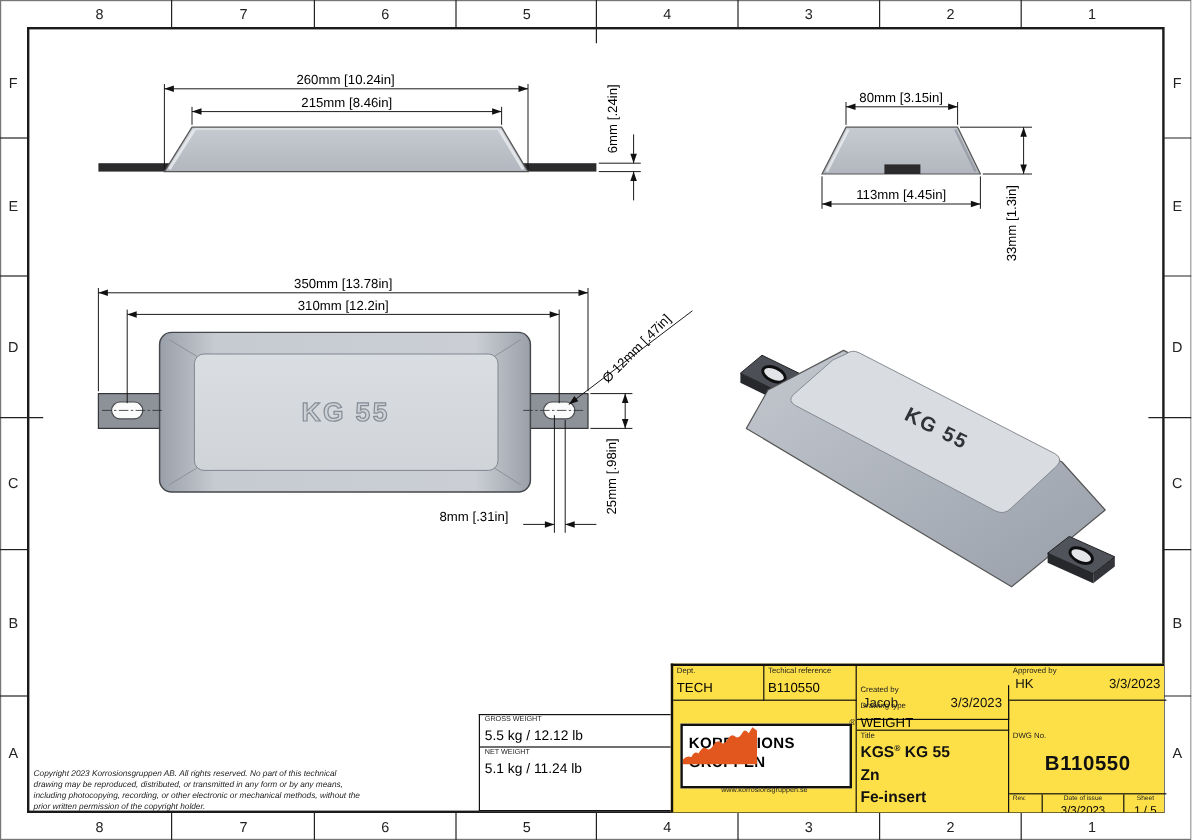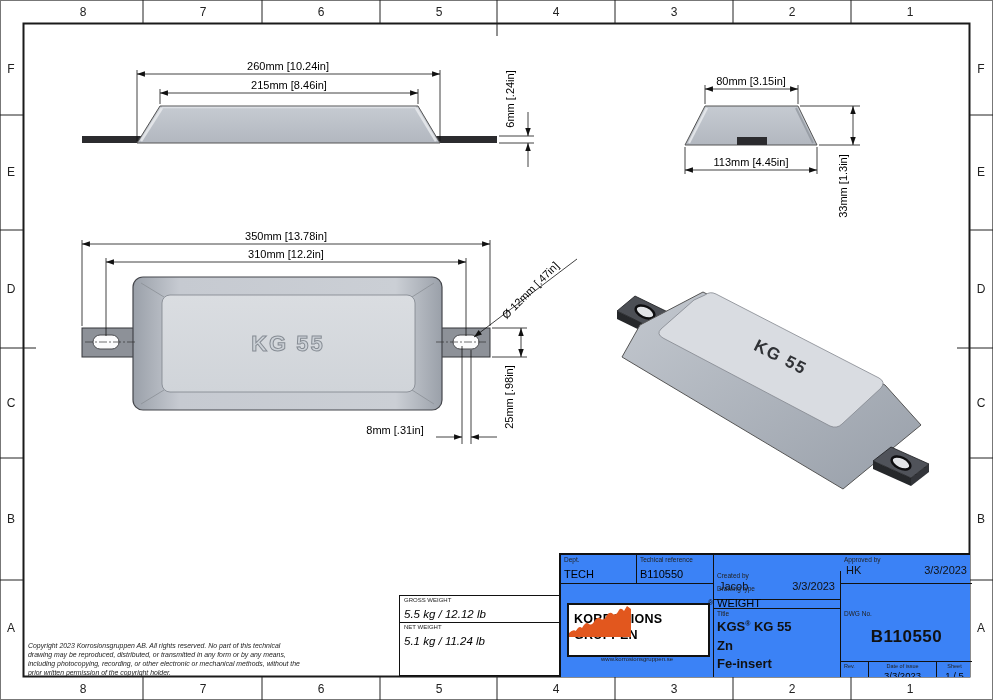--- a/index.html
+++ b/index.html
@@ -9,21 +9,21 @@
   }
   .sheet svg{position:absolute;left:0;top:0;}
   .zone{
     position:absolute;transform:translate(-50%,-50%);
     font-size:12px;color:#222;line-height:1;
   }
   
   .tblock{
     position:absolute;left:559px;top:553px;width:411px;height:124px;
     border-left:2px solid #111;border-top:2px solid #111;box-sizing:border-box;
-    background:#3b82f6;
+    background:#fde047;
   }
   .cell{position:absolute;box-sizing:border-box;border-right:1.5px solid #111;border-bottom:1.5px solid #111;padding:1px 3px;overflow:hidden;}
   .cap{font-size:6.5px;color:#222;display:block;line-height:1.2;}
   .val{font-size:11px;color:#000;line-height:1.25;}
   .valrow{display:flex;justify-content:space-between;font-size:11px;padding:0 2px;}
   .title-lines{font-size:13px;font-weight:bold;line-height:1.45;}
   .title-lines sup{font-size:7px;vertical-align:super;}
   .dwg-big{font-size:17px;font-weight:bold;text-align:center;margin-top:9px;letter-spacing:.5px;}
   .revrow .cap{font-size:5.5px;}
   .revrow .val{font-size:9.5px;text-align:center;display:block;}
@@ -35,21 +35,21 @@
   .logo-url{position:absolute;left:0;top:72px;width:100%;text-align:center;font-size:6px;color:#222;}
   .logo-shape{position:absolute;right:2px;bottom:2px;}
   
   .wblock{
     position:absolute;left:399px;top:595px;width:160px;height:81px;box-sizing:border-box;
     border:1.5px solid #111;border-right:none;background:#fff;
   }
   .wrow{box-sizing:border-box;height:27px;border-bottom:1.5px solid #111;padding:1px 4px;}
   .wrow:last-child{border-bottom:none;}
   .wrow .cap{font-size:6px;}
-  .wrow .val{font-size:11.5px;font-style:italic;}
+  .wrow .val{font-size:11.5px;}
   
   .copyright{
     position:absolute;left:28px;top:641px;width:276px;
     font-size:6.9px;font-style:italic;line-height:1.32;color:#222;
   }
 </style>
 </head>
 <body>
 
 <div class="sheet">

